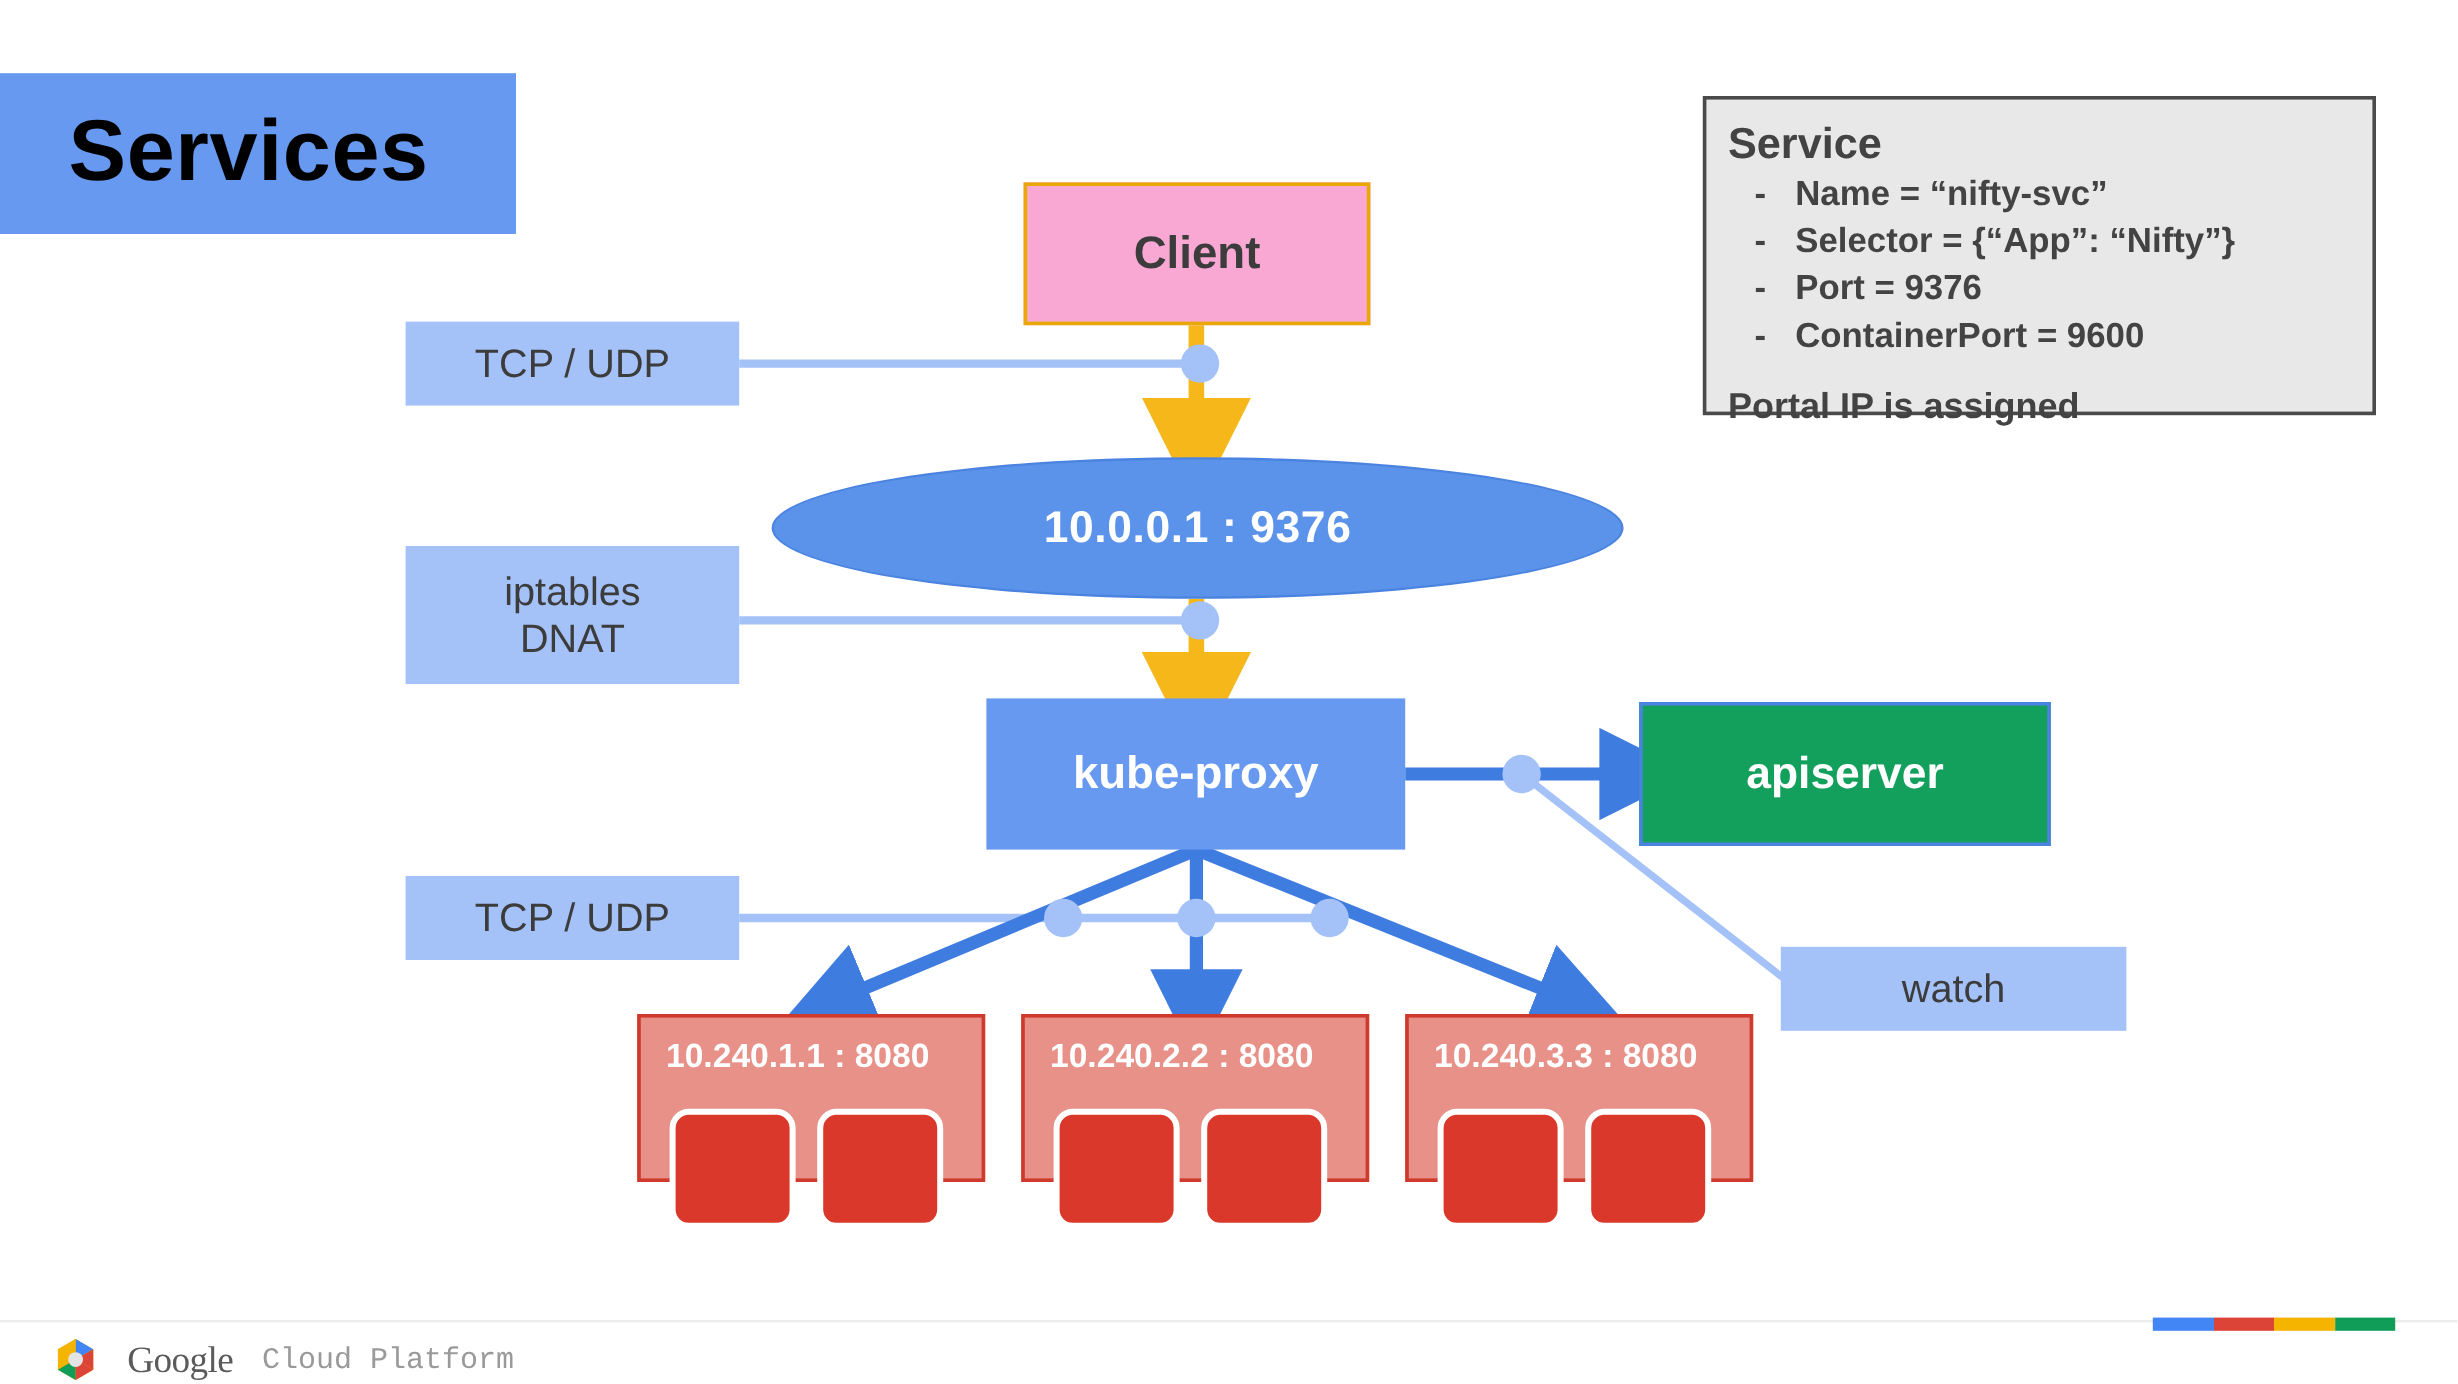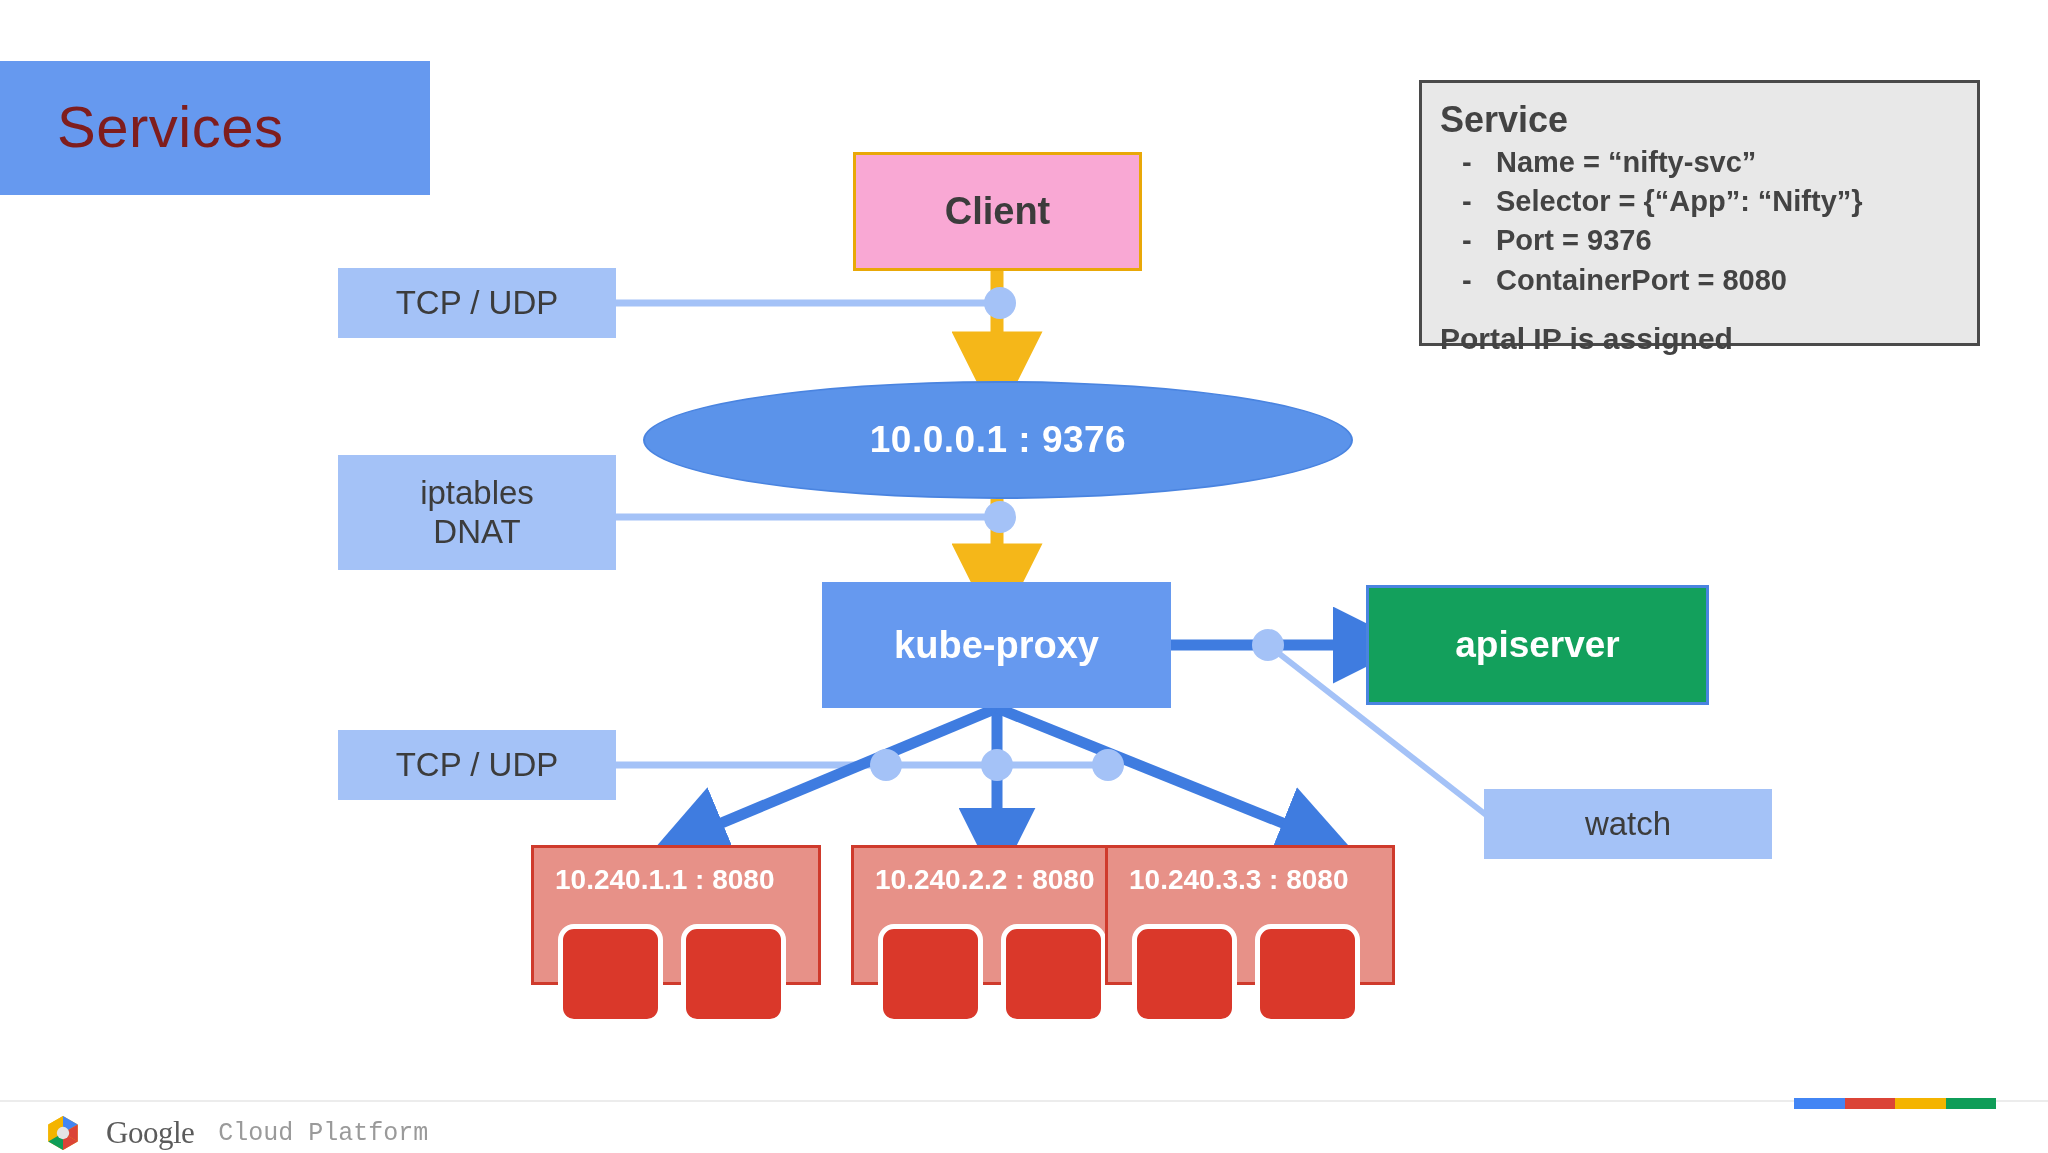--- a/index.html
+++ b/index.html
@@ -38,23 +38,23 @@
     width: 430px;
     height: 134px;
     background: #6699ef;
     z-index: 3;
   }
   .title-text {
     position: absolute;
     left: 57px;
     top: 50%;
     transform: translateY(-52%);
-    color: #7f1d1d;
-    font-size: 58px;
-    font-weight: 400;
+    color: #000000;
+    font-size: 72px;
+    font-weight: 700;
     letter-spacing: 0.5px;
     white-space: nowrap;
   }
 
   
   .client-box {
     position: absolute;
     left: 853px;
     top: 152px;
     width: 289px;
@@ -163,21 +163,21 @@
     top: 845px;
     width: 290px;
     height: 140px;
     background: #e79188;
     border: 3px solid #cf3a2c;
     box-sizing: border-box;
     z-index: 3;
   }
   #pod-1 { left: 531px; }
   #pod-2 { left: 851px; }
-  #pod-3 { left: 1105px; padding-left: 19px; }
+  #pod-3 { left: 1171px; padding-left: 19px; }
 
   .pod-label {
     position: absolute;
     left: 21px;
     top: 16px;
     color: #ffffff;
     font-size: 28px;
     font-weight: bold;
     white-space: nowrap;
   }
@@ -327,21 +327,21 @@
       <li class="spec-item">
         <span class="spec-dash">-</span>
         <span>Selector = {“App”: “Nifty”}</span>
       </li>
       <li class="spec-item">
         <span class="spec-dash">-</span>
         <span>Port = 9376</span>
       </li>
       <li class="spec-item">
         <span class="spec-dash">-</span>
-        <span>ContainerPort = 8080</span>
+        <span>ContainerPort = 9600</span>
       </li>
     </ul>
     <div class="spec-footer">Portal IP is assigned</div>
   </div>
 
   <div class="client-box">
     <span class="client-label">Client</span>
   </div>
 
   <div class="portal-ellipse">

